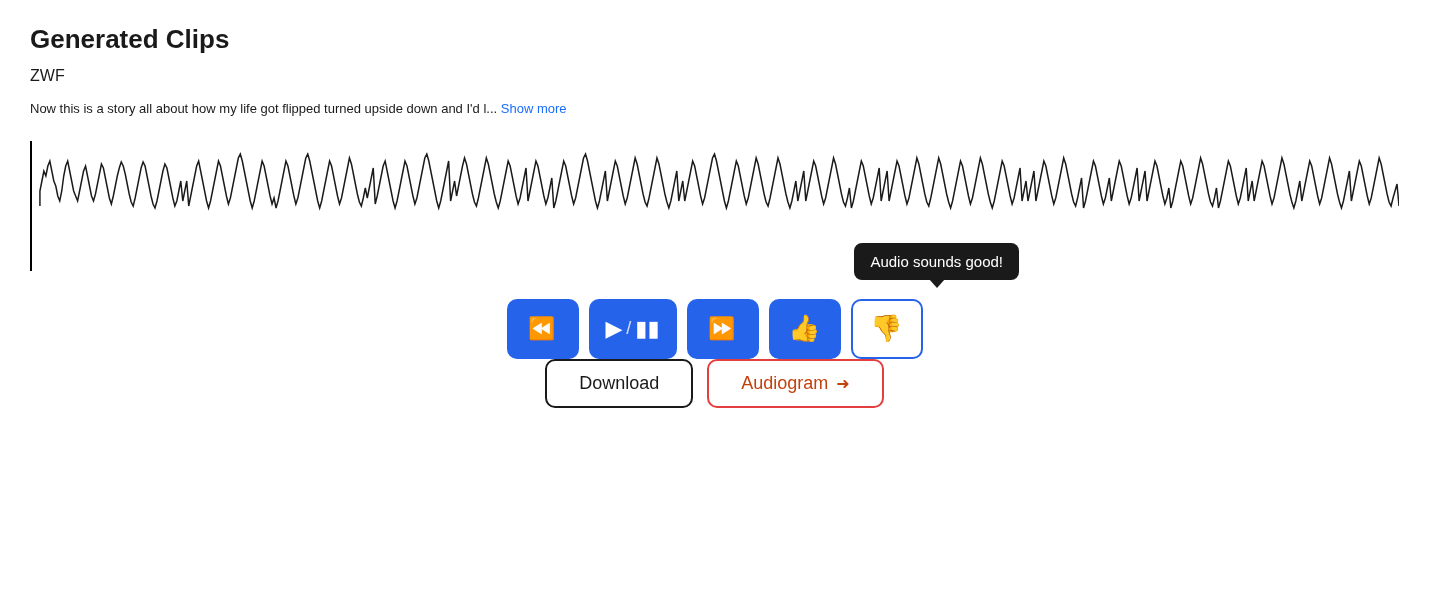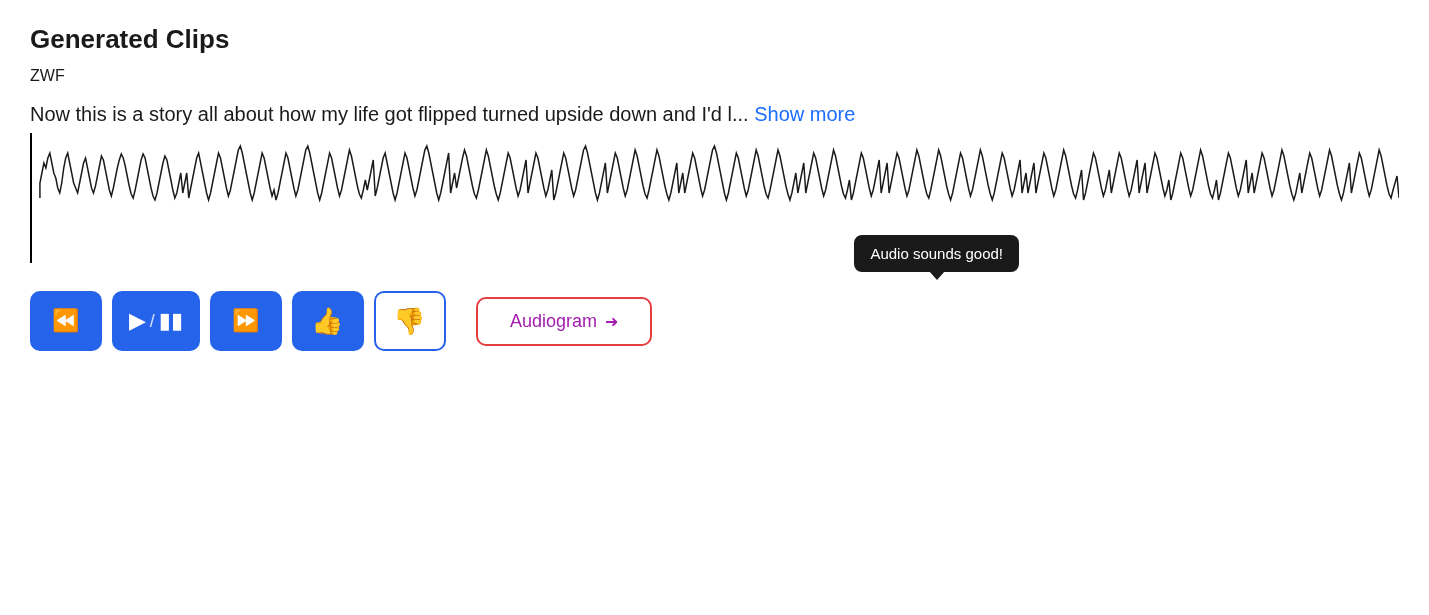--- a/index.html
+++ b/index.html
@@ -15,22 +15,22 @@
       font-size: 26px;
       font-weight: 600;
       margin-bottom: 12px;
     }
     .clip-label {
       font-size: 16px;
       font-weight: 500;
       margin-bottom: 14px;
     }
     .clip-text {
-      font-size: 20px;
-      margin-bottom: 4px;
+      font-size: 13px;
+      margin-bottom: 22px;
       line-height: 1.5;
     }
     .show-more-link {
       color: #1a6dff;
       text-decoration: none;
       cursor: pointer;
     }
     .waveform-container {
       position: relative;
       width: 100%;
@@ -46,23 +46,23 @@
       bottom: 0;
       width: 2px;
       background: #000;
     }
     .waveform-svg {
       width: 100%;
       height: 120px;
     }
     .controls-section {
       display: flex;
-      flex-direction: row;
-      align-items: center;
-      gap: 30px;
+      flex-direction: column;
+      align-items: center;
+      gap: 0;
       position: relative;
     }
     .tooltip-bubble {
       position: absolute;
       top: -56px;
       right: 380px;
       background: #1a1a1a;
       color: #fff;
       padding: 10px 16px;
       border-radius: 8px;
@@ -151,21 +151,21 @@
       color: #1a1a1a;
     }
     .btn-audiogram {
       background: #fff;
       border: 2px solid #e53e3e;
       border-radius: 10px;
       padding: 12px 32px;
       font-size: 18px;
       font-weight: 500;
       cursor: pointer;
-      color: #a21caf;
+      color: #c2410c;
       display: flex;
       align-items: center;
       gap: 8px;
     }
     .arrow-icon {
       font-size: 16px;
     }
   </style>
 </head>
 <body>
@@ -299,18 +299,19 @@
       <span>⏩</span>
     </button>
     <button class="btn-thumbs-up" title="Thumbs Up">
       <span>👍</span>
     </button>
     <button class="btn-thumbs-down" title="Thumbs Down">
       <span>👎</span>
     </button>
   </div>
   <div class="action-buttons">
+    <button class="btn-download">Download</button>
     <button class="btn-audiogram">
       <span>Audiogram</span>
       <span class="arrow-icon">➜</span>
     </button>
   </div>
 </div>
 
 </body></html>

